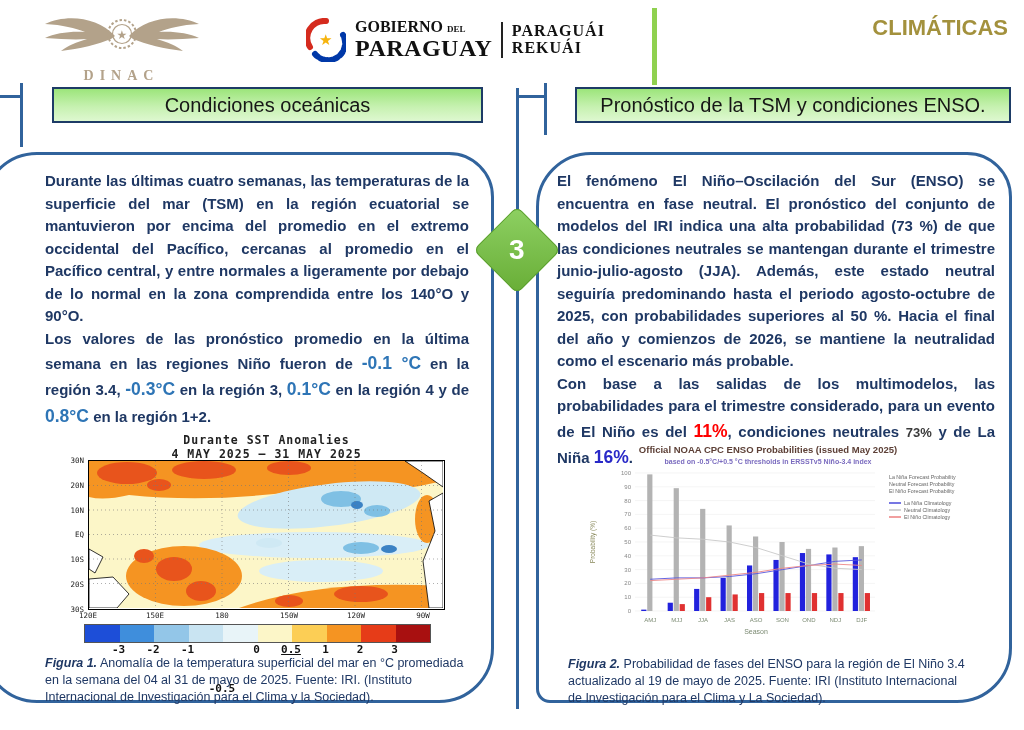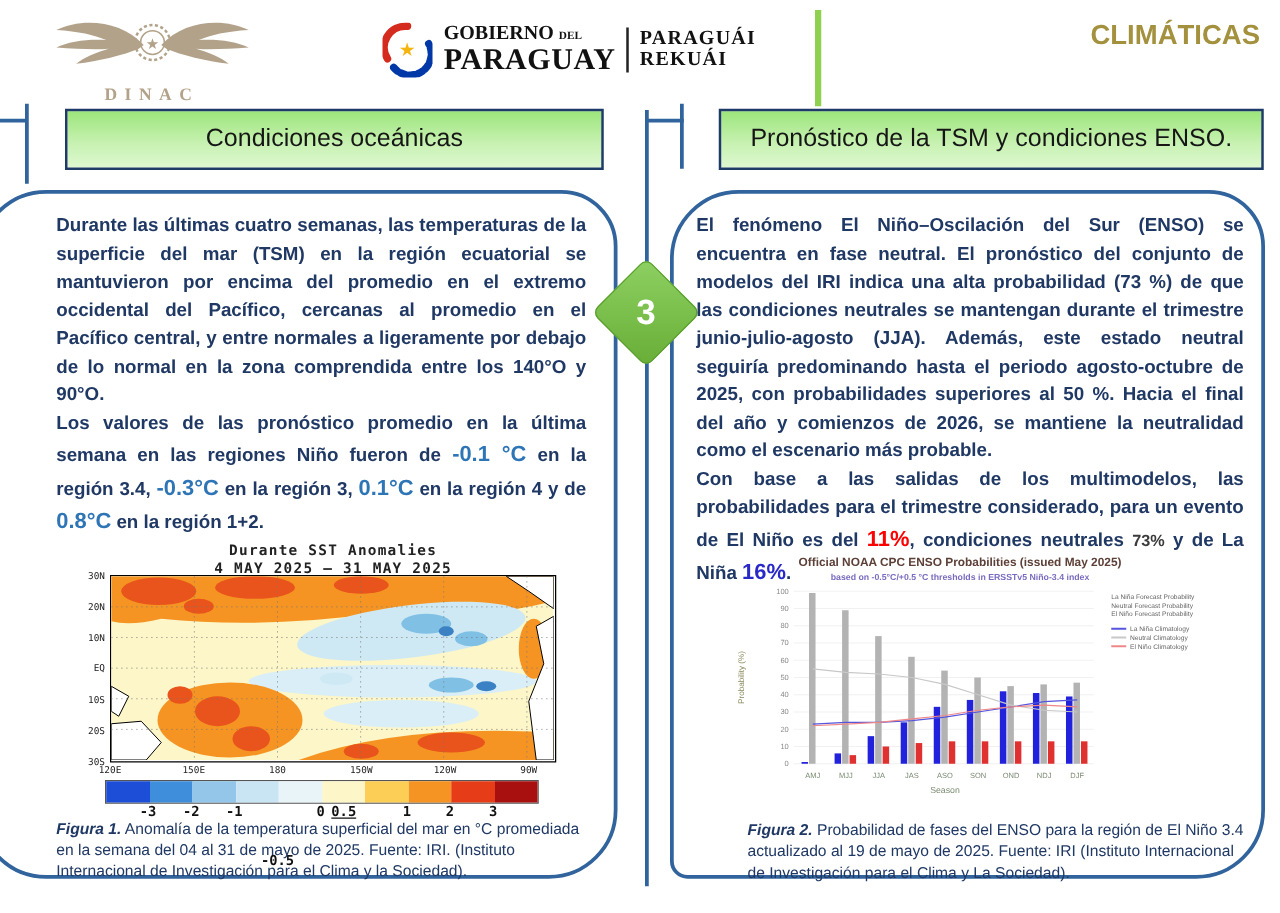--- a/index.html
+++ b/index.html
@@ -16,21 +16,21 @@
   .gov-serif{font-family:"Liberation Serif",serif;font-weight:bold;color:#111;}
   .gov-l1{font-size:16px;} .gov-l1 .del{font-size:9px;}
   .gov-l2{font-size:24px;letter-spacing:.5px;}
   .gov-div{width:1.5px;height:36px;background:#222;}
   .gov-r{font-size:16px;letter-spacing:1px;}
   .accent-line{left:652px;top:8px;width:5px;height:77px;background:#8fd14f;}
   .main-title{right:16px;top:13px;width:350px;text-align:right;color:#a3913d;
               font-weight:bold;font-size:22px;line-height:1.4;}
 
   
-  .section-bar{top:87px;height:49px;border:2.5px solid #1d3b66;box-sizing:border-box;
+  .section-bar{top:87px;height:36px;border:2.5px solid #1d3b66;box-sizing:border-box;
       background:linear-gradient(180deg,#9ce57b 0%,#c6f1b0 55%,#def8d0 100%);
       display:flex;align-items:center;justify-content:center;
       font-size:20px;color:#161616;}
   .bar-left{left:52px;width:431px;}
   .bar-right{left:575px;width:436px;}
   .bline{background:#31639c;}
   .bracket-left-h{left:0;top:95px;width:22px;height:3px;}
   .bracket-left-v{left:20px;top:83px;width:3px;height:64px;}
   .mid-vline{left:516px;top:88px;width:3px;height:621px;}
   .bracket-mid-h{left:517px;top:95px;width:30px;height:3px;}
@@ -72,21 +72,21 @@
   .lon-labels span{position:absolute;transform:translateX(-50%);}
   .colorbar{left:84px;top:624px;width:345px;height:17px;display:flex;border:0.5px solid #555;}
   .colorbar div{flex:1;}
   .colorbar-ticks{left:84px;top:643px;width:345px;height:14px;
      font-family:"DejaVu Sans Mono",monospace;font-size:11px;font-weight:bold;color:#111;}
   .colorbar-ticks span{position:absolute;transform:translateX(-50%);}
 
   
   .caption{font-size:12.5px;line-height:1.35;color:#1f3864;}
   .cap1{left:45px;top:655px;width:420px;}
-  .cap2{left:598px;top:656px;width:398px;}
+  .cap2{left:568px;top:656px;width:398px;}
   .cap-label{font-weight:bold;font-style:italic;}
 </style>
 </head>
 <body>
 
 <div class="abs dinac">
   <svg width="170" height="58" viewBox="0 0 170 58">
     <g fill="#b3a28a">
       <path d="M78,28 C60,8 28,6 8,16 C26,17 38,20 48,24 C34,23 18,25 8,30 C24,31 38,32 50,31 C40,34 30,38 24,43 C42,41 62,36 74,31 Z"></path>
       <path d="M92,28 C110,8 142,6 162,16 C144,17 132,20 122,24 C136,23 152,25 162,30 C146,31 132,32 120,31 C130,34 140,38 146,43 C128,41 108,36 96,31 Z"></path>
@@ -235,21 +235,21 @@
     <div style="background: rgb(245, 148, 34);"></div>
     <div style="background: rgb(230, 60, 24);"></div>
     <div style="background: rgb(168, 16, 16);"></div>
   </div>
 <div class="abs colorbar-ticks" id="colorbar-ticks">
     <span style="left: 34.5px;">-3</span>
     <span style="left: 69px;">-2</span>
     <span style="left: 103.5px;">-1</span>
     <span style="left: 138px; margin-top: 39px;">-0.5</span>
     <span style="left: 172.5px;">0</span>
-    <span style="left: 191px; text-decoration: underline;">0.5</span>
+    <span style="left: 207px; text-decoration: underline;">0.5</span>
     <span style="left: 241.5px;">1</span>
     <span style="left: 276px;">2</span>
     <span style="left: 310.5px;">3</span>
   </div>
 
 <div class="abs caption cap1"><span class="cap-label">Figura 1.</span><span> Anomalía de la temperatura superficial del mar en °C promediada en la semana del 04 al 31 de mayo de 2025. Fuente: IRI. (Instituto Internacional de Investigación para el Clima y la Sociedad).</span></div>
 
 <div class="abs body-text text-right">
   <span>El fenómeno El Niño–Oscilación del Sur (ENSO) se encuentra en fase neutral. El pronóstico del conjunto de modelos del IRI indica una alta probabilidad (73 %) de que las condiciones neutrales se mantengan durante el trimestre junio-julio-agosto (JJA). Además, este estado neutral seguiría predominando hasta el periodo agosto-octubre de 2025, con probabilidades superiores al 50 %. Hacia el final del año y comienzos de 2026, se mantiene la neutralidad como el escenario más probable.</span><br>
   <span><span>Con base a las salidas de los multimodelos, las probabilidades para el trimestre considerado, para un evento de El Niño es del </span><span class="pct-red">11%</span><span>, condiciones neutrales </span><span class="pct-dark">73%</span><span> y de La Niña </span><span class="pct-blue">16%</span><span>.</span></span>

